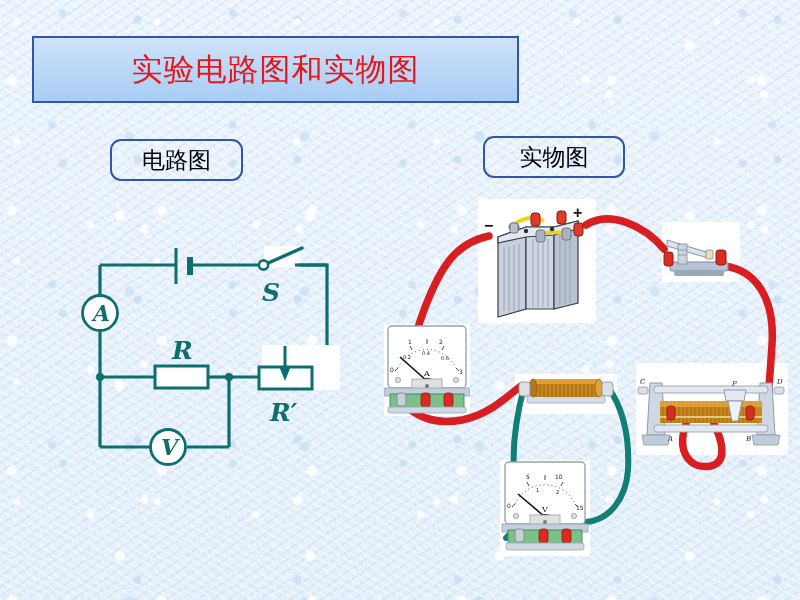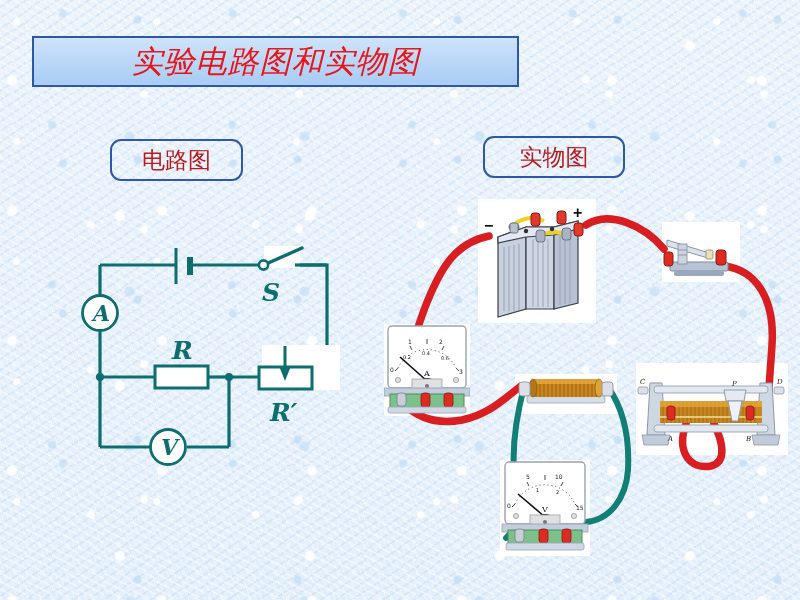--- a/index.html
+++ b/index.html
@@ -29,42 +29,42 @@
       linear-gradient(#eaf3fc,#e3eefb);
     background-size:
       140px 120px,170px 150px,190px 170px,160px 140px,
       150px 130px,180px 160px,165px 145px,175px 155px,155px 135px,
       26px 26px, 31px 31px, 17px 17px, 100% 100%;
   }
   .layer{position:absolute;left:0;top:0;width:800px;height:600px;}
 
   
   #title-bar{
-    position:absolute;left:32px;top:36px;width:487px;height:51px;
+    position:absolute;left:32px;top:36px;width:487px;height:67px;
     border:2px solid #2f57a8;
     background:linear-gradient(to bottom,#cfe3fa 0%,#bcd8f7 45%,#a9cdf5 100%);
     box-sizing:border-box;
-    display:flex;align-items:center;justify-content:center;font-style:italic;
+    display:flex;align-items:center;justify-content:center;
   }
   #title-text{
     font-family:"DejaVu Serif","Liberation Serif",serif;
     font-size:31px;color:#e8161b;letter-spacing:1px;line-height:1;
     white-space:nowrap;
   }
 
   
   .sec-label{
     position:absolute;height:42px;
     border:2px solid #2f57a8;border-radius:11px;
     background:transparent;box-sizing:border-box;
     display:flex;align-items:center;justify-content:center;
   }
   .sec-label span{
     font-family:"DejaVu Serif","Liberation Serif",serif;
-    font-size:23px;color:#b91c1c;white-space:nowrap;
+    font-size:23px;color:#000000;white-space:nowrap;
   }
   #label-circuit{left:110px;top:139px;width:133px;}
   #label-real{left:483px;top:136px;width:142px;}
 
   
   .wht{position:absolute;background:#ffffff;}
   .lbl{position:absolute;font-family:"DejaVu Serif","Liberation Serif",serif;
        font-style:italic;font-weight:bold;color:#0d6e70;}
 </style>
 </head>

